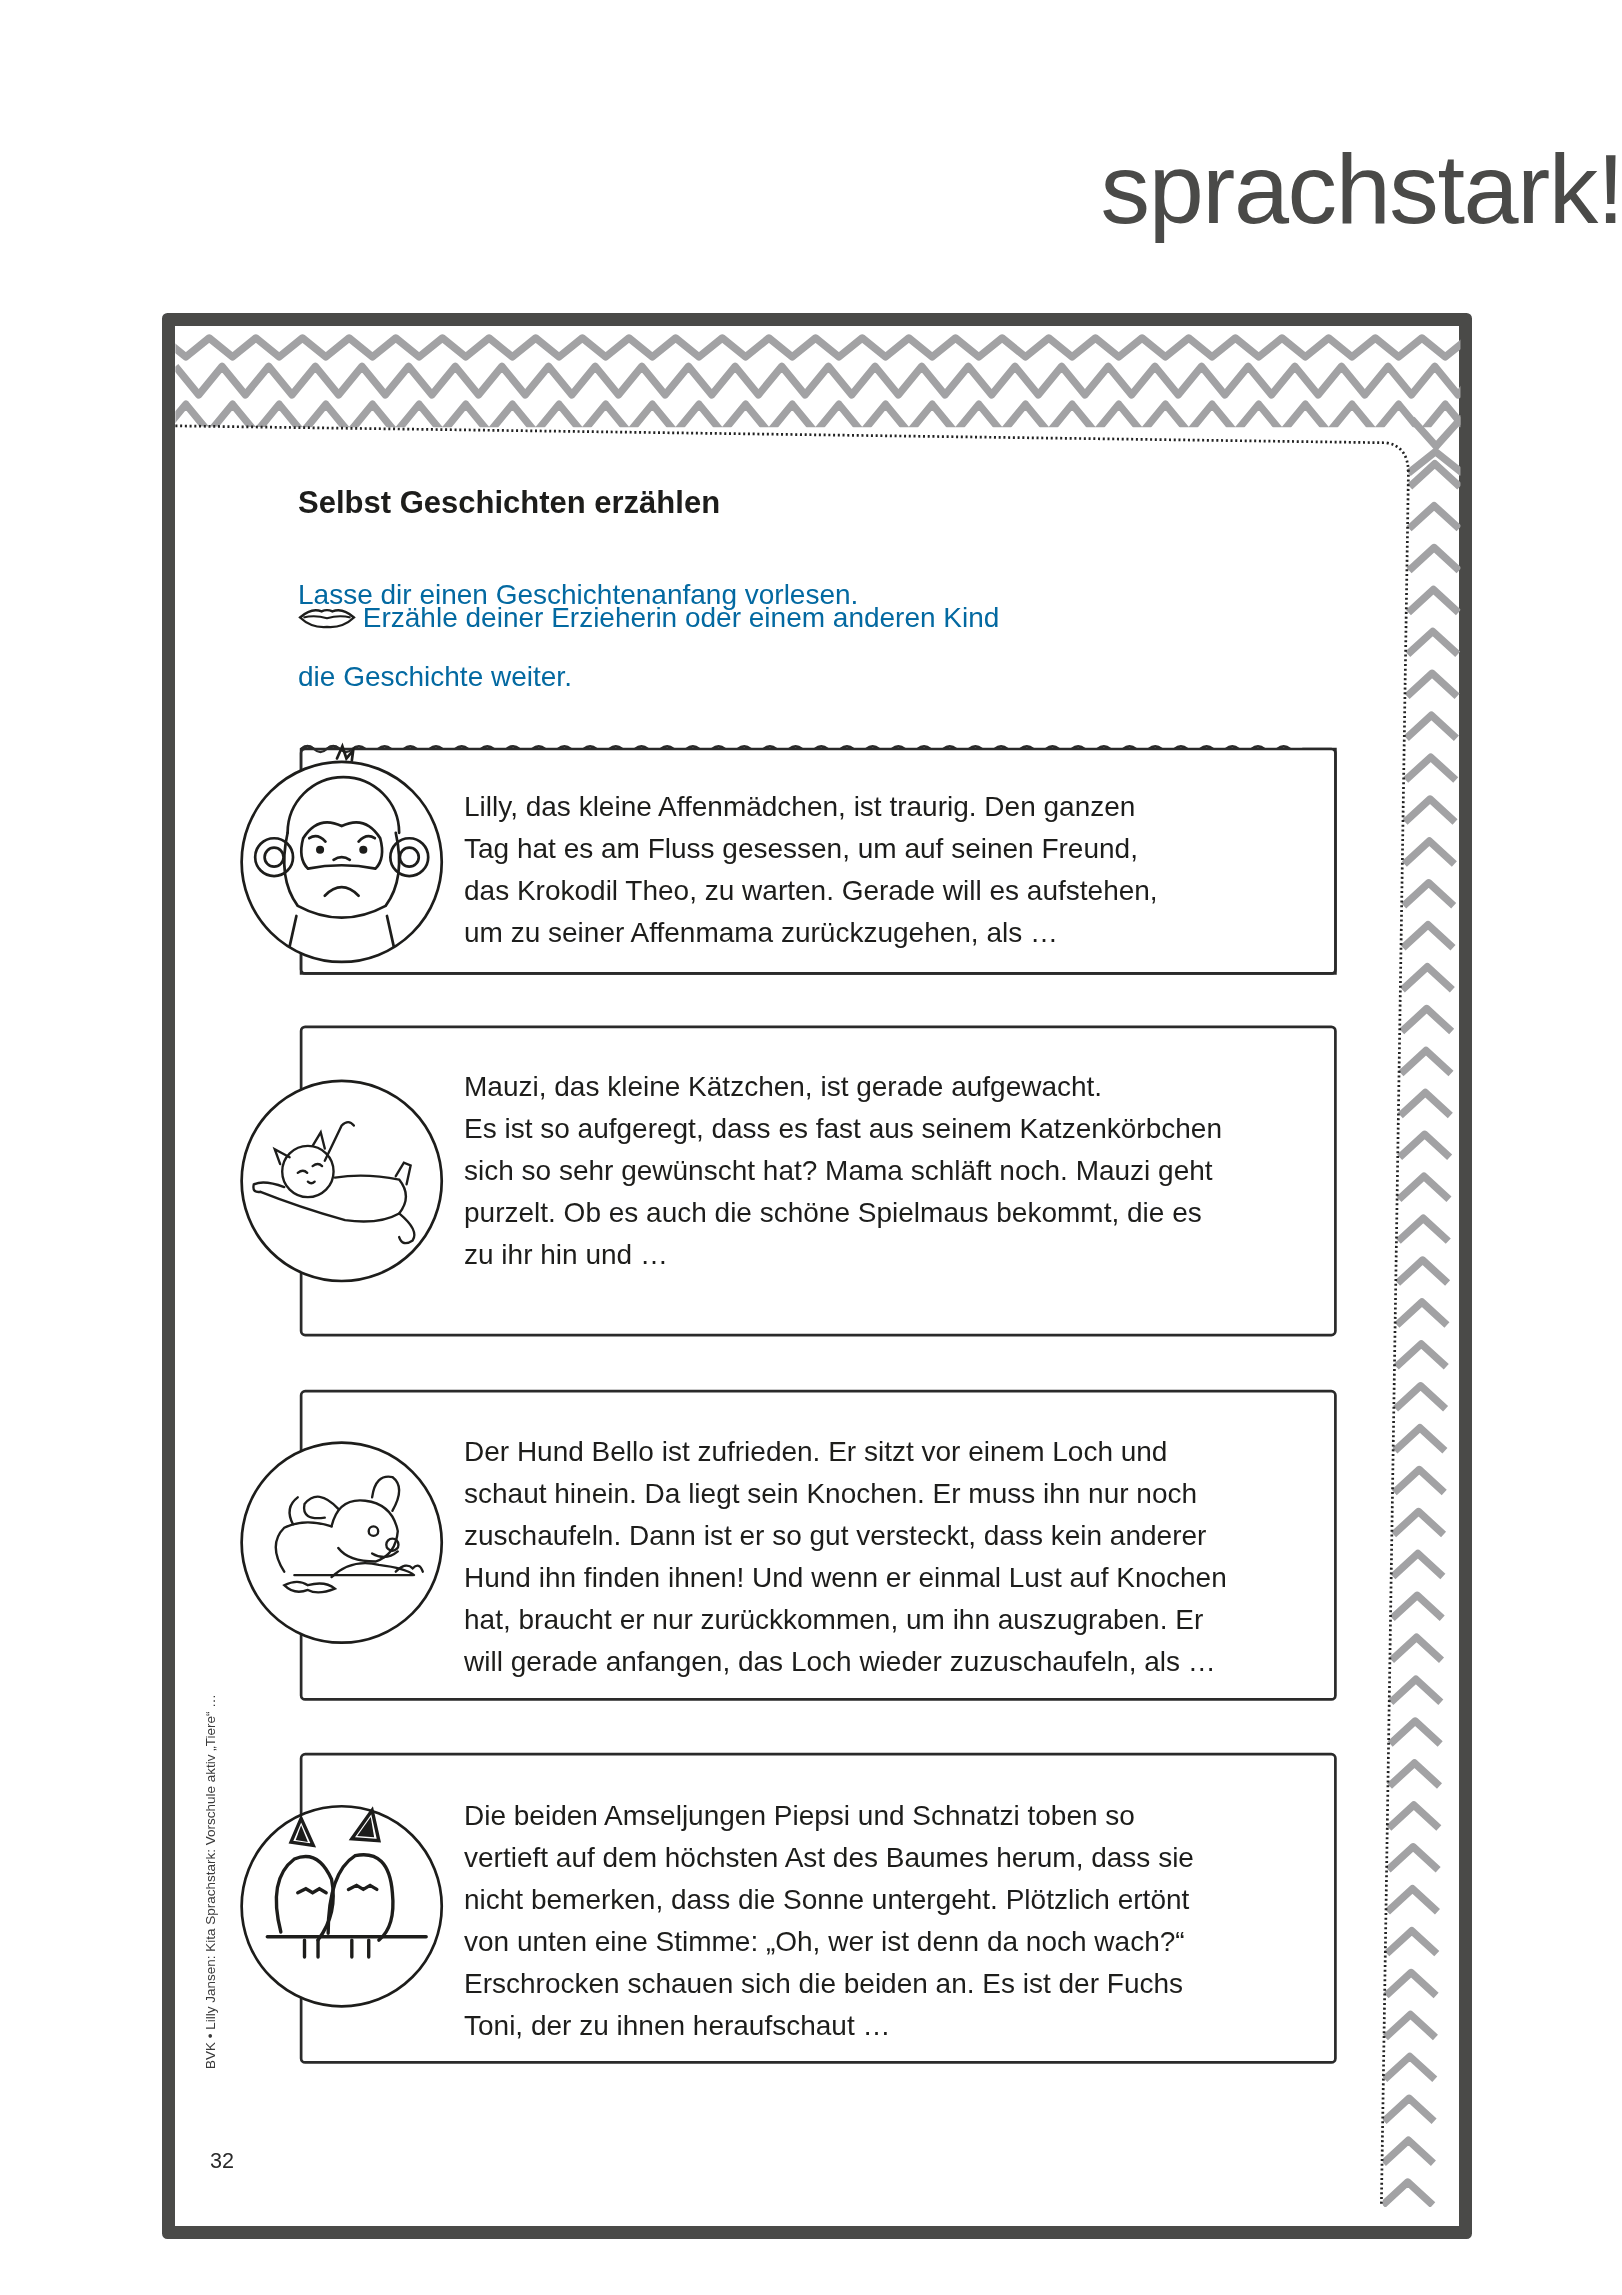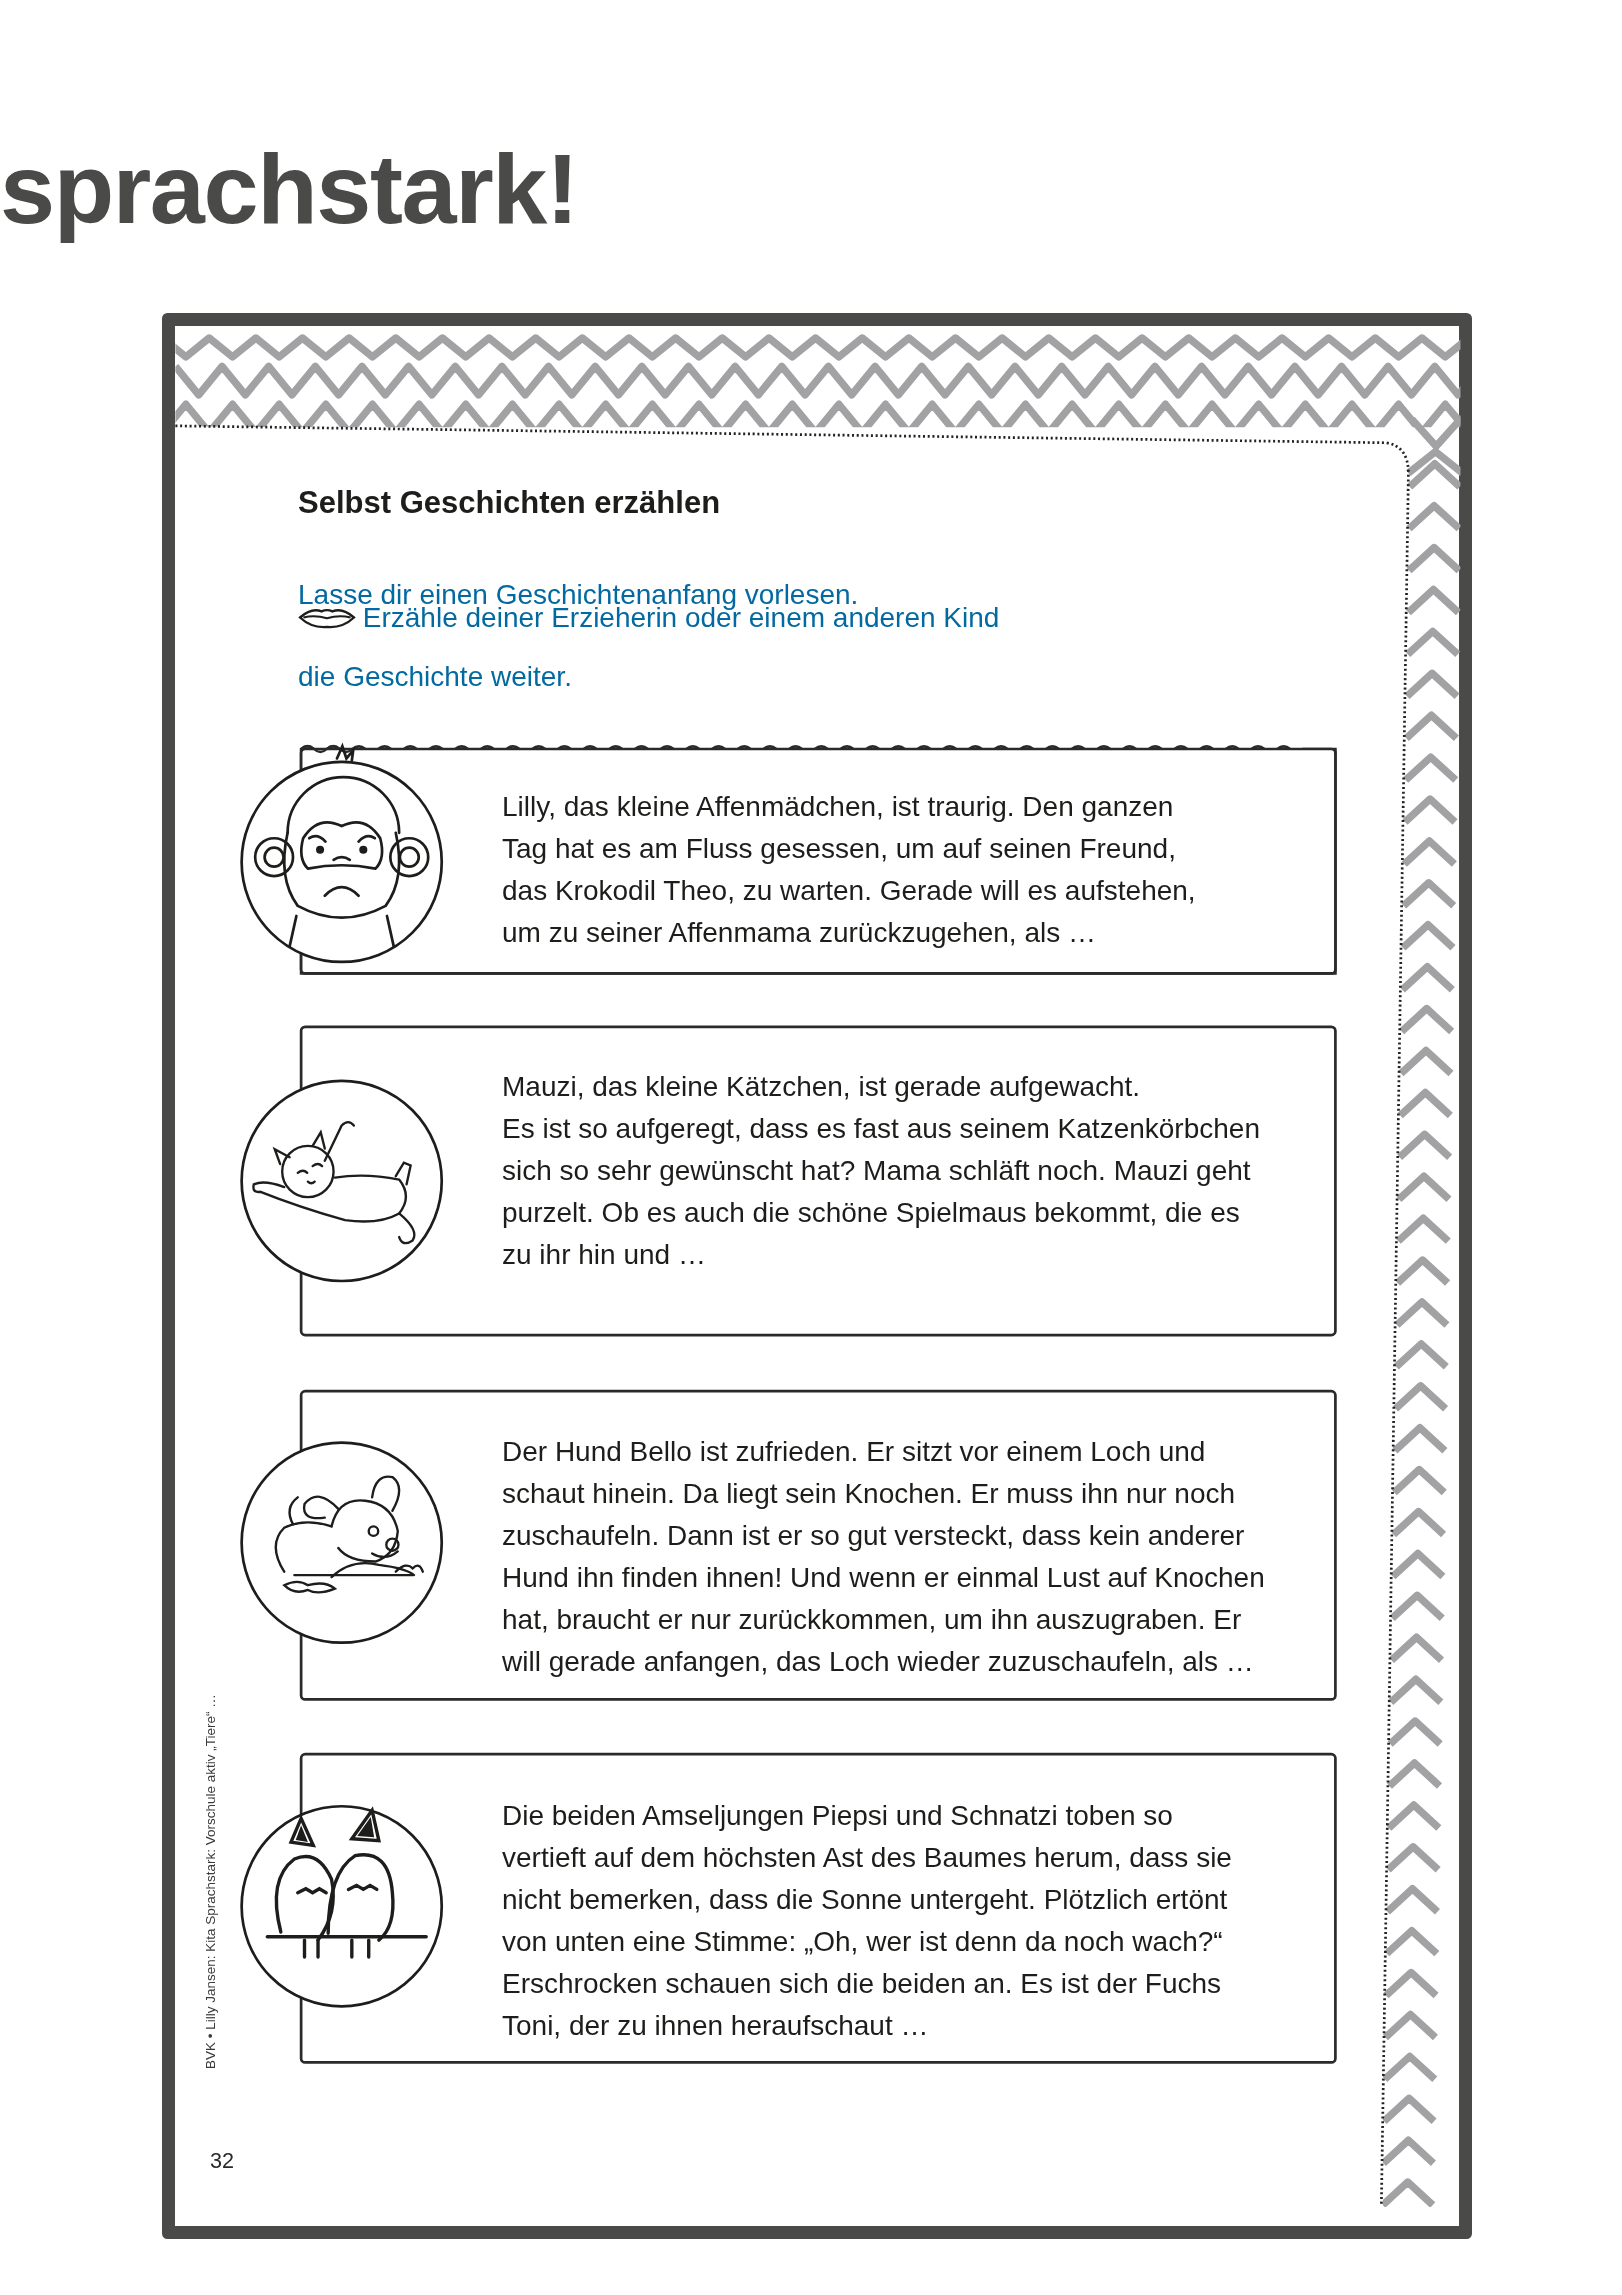--- a/index.html
+++ b/index.html
@@ -1,28 +1,28 @@
 <!DOCTYPE html>
 <html style="font-size:10.8px"><head>
 <meta charset="utf-8">
 <style>
   html, body { margin: 0; padding: 0; background: #ffffff; }
   body { width: 1623px; height: 2295px; position: relative; overflow: hidden;
          font-family: "Liberation Sans", "DejaVu Sans", sans-serif; color: #1d1d1b; }
   .abs { position: absolute; }
-  .title { left: 0; width: 1623px; top: 139px; text-align: left;
-           font-size: 99px; font-weight: bold; color: #4a4a48; letter-spacing: -1.4px;
+  .title { left: 0; width: 1623px; top: 139px; text-align: right;
+           font-size: 99px; font-weight: normal; color: #4a4a48; letter-spacing: -1.4px;
            line-height: 1; }
   .frame { left: 162px; top: 313px; width: 1310px; height: 1926px;
            box-sizing: border-box; border: 13px solid #4a4a48; border-radius: 5.4px; background: #fff; }
   .deco-svg { left: 0; top: 0; }
   .heading { left: 298px; top: 485px; font-size: 31px; font-weight: bold; color: #1d1d1b; }
   .instr { left: 298px; font-size: 28px; color: #0369a1; line-height: 1; white-space: nowrap; }
   .lips { display: inline-block; vertical-align: middle; margin-right: 6.8px; }
-  .box-text { left: 464px; font-size: 28px; line-height: 42px; color: #1d1d1b; white-space: nowrap; margin-left: 38px; }
+  .box-text { left: 464px; font-size: 28px; line-height: 42px; color: #1d1d1b; white-space: nowrap; }
   .box-text div { height: 42px; }
   .credit { left: 203px; top: 2069px; transform-origin: left top; transform: rotate(-90deg);
             font-size: 13.5px; color: #3a3a3a; white-space: nowrap; }
   .pagenum { left: 210px; top: 2108px; font-size: 21.6px; color: #2a2a2a; margin-top: 40px; }
 </style>
 </head>
 <body>
 
 <div class="abs title">sprachstark!</div>
 

